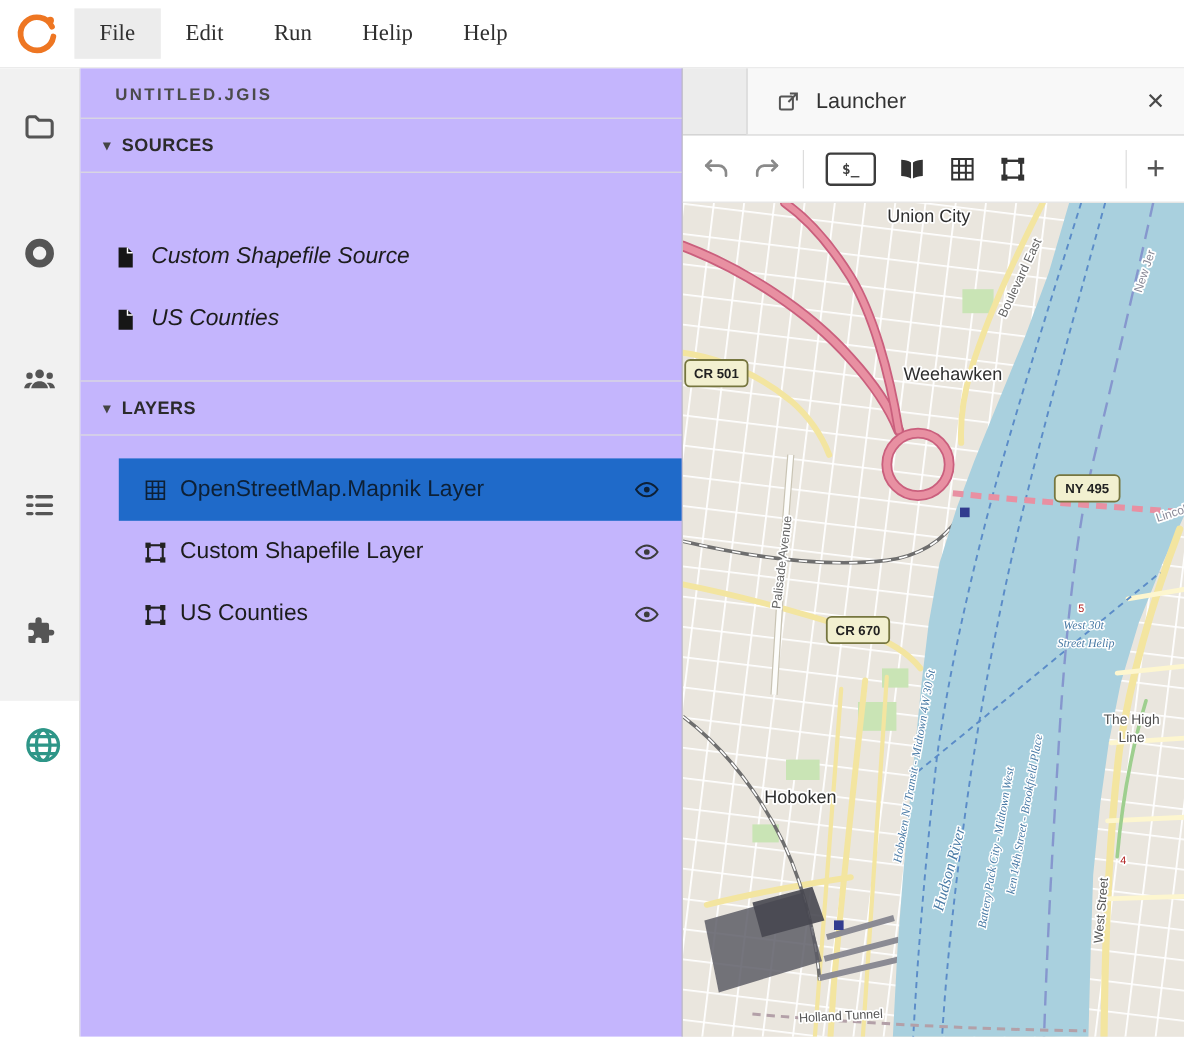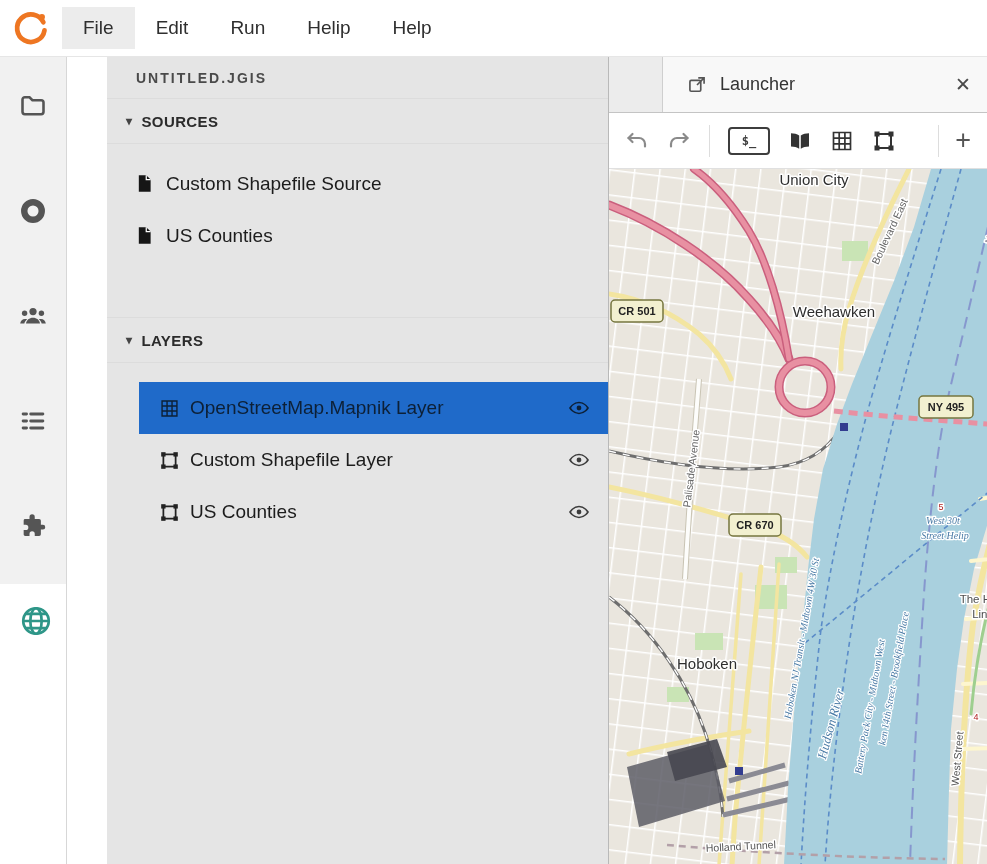--- a/index.html
+++ b/index.html
@@ -4,51 +4,51 @@
 <style>
   html,body{margin:0;padding:0;width:987px;height:864px;overflow:hidden;
     font-family:"Liberation Sans",sans-serif;background:#fff;cursor:default;}
   .app{width:987px;height:864px;display:flex;flex-direction:column;}
 
   
   .menubar{height:56px;flex:0 0 56px;display:flex;align-items:center;background:#fff;
     border-bottom:1px solid #e6e6e6;}
   .logo{width:62px;display:flex;justify-content:center;align-items:center;}
   .menu-items{display:flex;align-items:center;font-size:19px;color:#2f2f2f;}
-  .menu-item{padding:10px 21px;}
+  .menu-item{padding:10px 21px;font-family:Liberation Serif, serif;}
   .menu-item.active{background:#ececec;}
 
   
   .content{flex:1;display:flex;min-height:0;}
 
   
   .activitybar{width:66px;flex:0 0 66px;border-right:1px solid #d7d7d7;display:flex;
     flex-direction:column;background:#fff;}
   .activity-top{height:527px;flex:0 0 527px;background:#f1f1f1;display:flex;flex-direction:column;
     align-items:center;padding-top:35px;gap:77px;box-sizing:border-box;}
   .activity-bottom{flex:1;display:flex;justify-content:center;align-items:flex-start;padding-top:20px;}
   .abar-icon{width:28px;height:28px;color:#555;}
   .abar-icon svg{width:28px;height:28px;display:block;}
   .globe{color:#2e9688;}
   .globe svg{width:34px;height:34px;}
 
   
-  .sidebar{width:502px;flex:0 0 502px;background:#e5e5e5;border-right:1px solid #b9b9b9;
-    display:flex;flex-direction:column;box-sizing:border-box;margin-left:40px;}
+  .sidebar{width:502px;flex:0 0 502px;background:#c4b5fd;border-right:1px solid #b9b9b9;
+    display:flex;flex-direction:column;box-sizing:border-box;}
   .file-header{height:41px;flex:0 0 41px;display:flex;align-items:center;padding-left:29px;
     font-size:14px;font-weight:bold;letter-spacing:2px;color:#4a4a4a;border-bottom:1px solid #dcdcdc;
     text-transform:uppercase;}
   .section-header{height:44px;flex:0 0 44px;display:flex;align-items:center;gap:9px;padding-left:19px;
     font-weight:bold;font-size:15px;color:#2b2b2b;letter-spacing:.4px;border-bottom:1px solid #dcdcdc;}
   .caret{font-size:12px;color:#444;}
   .layers-sec{border-top:1px solid #dcdcdc;}
   .src-list{padding-top:29px;margin-bottom:40px;}
   .lyr-list{padding-top:19px;padding-left:32px;}
-  .item-row{height:52px;display:flex;align-items:flex-start;padding-left:27px;gap:11px;
-    font-size:19px;color:#1c1c1c;}
+  .item-row{height:52px;display:flex;align-items:flex-end;padding-left:27px;gap:11px;
+    font-size:19px;color:#1c1c1c;font-style:italic;}
   .layer-row{height:52px;display:flex;align-items:center;padding:0 18px 0 20px;gap:10px;
     font-size:19px;color:#1c1c1c;}
   .layer-row.selected{background:#1f6ac9;color:#0d2036;}
   .row-icon{width:21px;height:21px;flex:0 0 21px;}
   .row-icon svg{width:21px;height:21px;display:block;}
   .eye{margin-left:auto;width:22px;height:22px;color:#3c3c3c;}
   .eye svg{width:22px;height:22px;display:block;}
 
   
   .main{flex:1;display:flex;flex-direction:column;min-width:0;}

